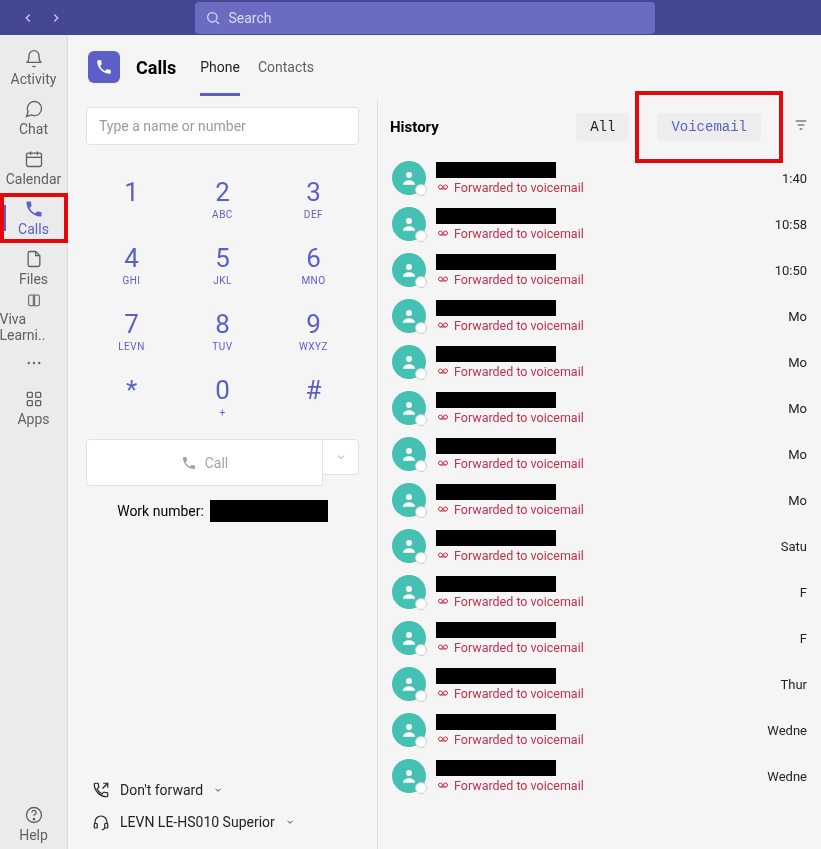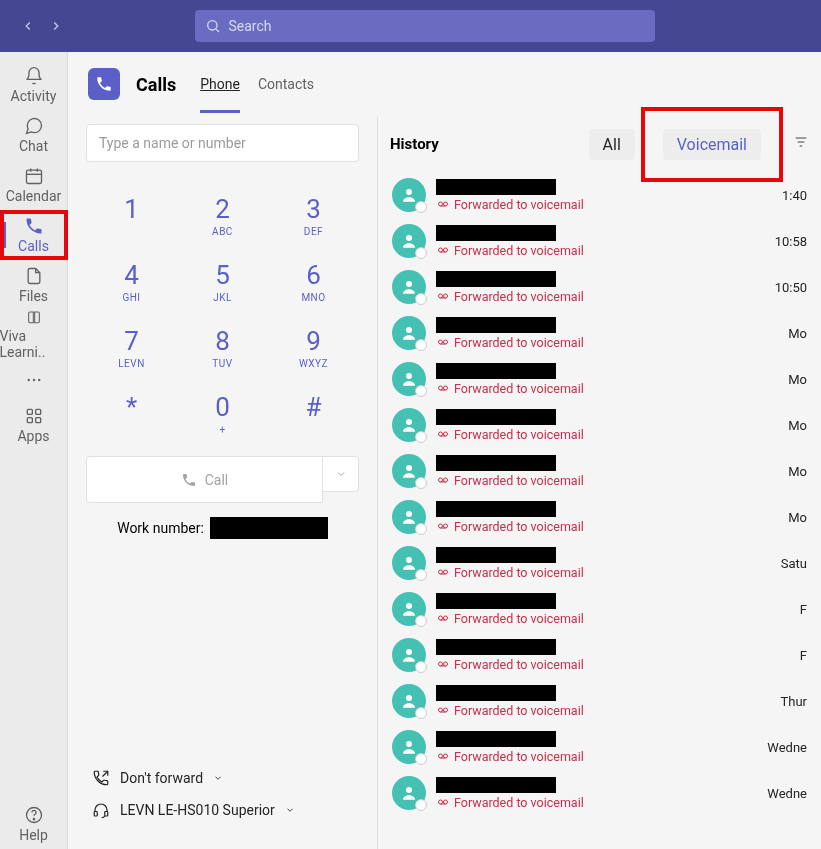--- a/index.html
+++ b/index.html
@@ -11,21 +11,21 @@
     --white:#FFFFFF;
     --text:#242424;
     --muted:#616161;
     --red:#C4314B;
     --teal:#45C1B4;
     --link:#5B5FC7;
   }
   body{ width:821px; height:849px; overflow:hidden; background:var(--main-bg); display:flex; flex-direction:column; }
 
   
-  .titlebar{ height:52px; background:var(--purple-dark); display:flex; align-items:center; padding:0 10px;text-align:center; }
+  .titlebar{ height:35px; background:var(--purple-dark); display:flex; align-items:center; padding:0 10px;text-align:center; }
   .nav-arrows{ display:flex; gap:4px; margin-left:6px;}
   .nav-arrow{ width:24px; height:24px; display:flex; align-items:center; justify-content:center; color:#c0c2e8; cursor:pointer;}
   .search-wrap{ flex:1; display:flex; justify-content:center; }
   .search-box{ width:460px; height:32px; background:#696CC0; border-radius:4px; display:flex; align-items:center; padding:0 10px; color:#D8D9F0;}
   .search-box svg{ flex:0 0 auto; margin-right:8px;}
   .search-text{ font-size:14px; }
 
   
   .body-row{ flex:1; display:flex; min-height:0; }
 
@@ -39,46 +39,46 @@
   .rail-spacer{ flex:1; }
   .rail-dots{ height:40px; display:flex; align-items:center; justify-content:center; color:#616161; cursor:pointer; width:68px;}
 
   
   .main{ flex:1; background:var(--main-bg); display:flex; flex-direction:column; min-width:0;}
   .header{ height:64px; display:flex; align-items:center; padding:0 20px; gap:16px;}
   .app-icon{ width:32px; height:32px; border-radius:6px; background:var(--link); display:flex; align-items:center; justify-content:center; color:#fff;}
   .app-title{ font-size:18px; font-weight:700;}
   .tabs{ display:flex; gap:18px; margin-left:8px;}
   .tab{ font-size:14px; color:#616161; padding:20px 0 18px 0; cursor:pointer;}
-  .tab.active{ color:var(--text); border-bottom:3px solid var(--link);text-decoration:underline;}
+  .tab.active{ color:var(--text); border-bottom:3px solid var(--link);}
 
   .content{ flex:1; display:flex; min-height:0;}
 
   
-  .dial-panel{ width:310px; padding:0 18px 24px 18px; display:flex; flex-direction:column; border-right:1px solid #E1E1E1;}
+  .dial-panel{ width:310px; padding:0 18px 12px 18px; display:flex; flex-direction:column; border-right:1px solid #E1E1E1;}
   .input-box{ background:#fff; border:1px solid #E1E1E1; border-radius:4px; padding:10px 12px; color:#9b9b9b; font-size:14px; margin-top:8px;}
   .dialpad{ display:grid; grid-template-columns:repeat(3,1fr); text-align:center; margin-top:22px;}
   .key{ padding:10px 0 12px 0; cursor:pointer;}
   .key .digit{ font-size:26px; color:var(--link); font-weight:400;}
   .key .letters{ font-size:10px; color:var(--link); letter-spacing:0.5px; margin-top:2px; height:12px;}
   .call-row{ display:flex; margin-top:8px;}
   .call-btn{ flex:1; height:47px; background:#fff; border:1px solid #E1E1E1; border-radius:4px 0 0 4px; display:flex; align-items:center; justify-content:center; gap:8px; color:#A3A3A3; font-size:14px; cursor:pointer;}
   .call-drop{ width:36px; height:36px; background:#fff; border:1px solid #E1E1E1; border-left:none; border-radius:0 4px 4px 0; display:flex; align-items:center; justify-content:center; color:#A3A3A3; cursor:pointer;}
   .worknum{ margin-top:14px; display:flex; align-items:center; justify-content:center; gap:6px; font-size:14px;}
   .worknum .redact{ width:118px; height:22px; background:#000;}
   .dial-spacer{flex:1;}
   .bottom-opts{ display:flex; flex-direction:column; gap:14px; padding:4px 6px 6px 6px;}
   .opt{ display:flex; align-items:center; gap:10px; color:#242424; font-size:14px; cursor:pointer;}
 
   
   .history-panel{ flex:1; display:flex; flex-direction:column; min-width:0; padding:0 0 0 12px;}
   .history-head{ height:56px; display:flex; align-items:center; padding-right:12px;}
   .history-title{ font-weight:700; font-size:15px; }
   .hspacer{flex:1;}
-  .filter-pill{ padding:6px 14px; border-radius:4px; font-size:16px; cursor:pointer; background:#EDEDED; color:#242424;}
+  .filter-pill{ padding:6px 14px; border-radius:4px; font-size:14px; cursor:pointer; background:#EDEDED; color:#242424;font-family:Liberation Mono, monospace;}
   .filter-pill.vm{ color:var(--link); margin-left:8px; }
   .vm-highlight{ border:4px solid #E3080A; padding:18px; margin-left:6px; }
   .filter-icon{ margin-left:10px; color:#616161; cursor:pointer;}
   .history-list{ flex:1; overflow:hidden; }
   .hrow{ display:flex; align-items:center; padding:6px 14px 6px 2px; }
   .avatar{ width:34px; height:34px; border-radius:50%; background:var(--teal); display:flex; align-items:center; justify-content:center; position:relative; flex:0 0 auto;}
   .avatar svg{ color:#fff;}
   .presence{ position:absolute; bottom:-1px; right:-1px; width:12px; height:12px; border-radius:50%; background:#fff; border:1px solid #ccc;}
   .hmid{ flex:1; margin-left:10px; min-width:0;}
   .name-redact{ width:120px; height:16px; background:#000; margin-bottom:2px;}

